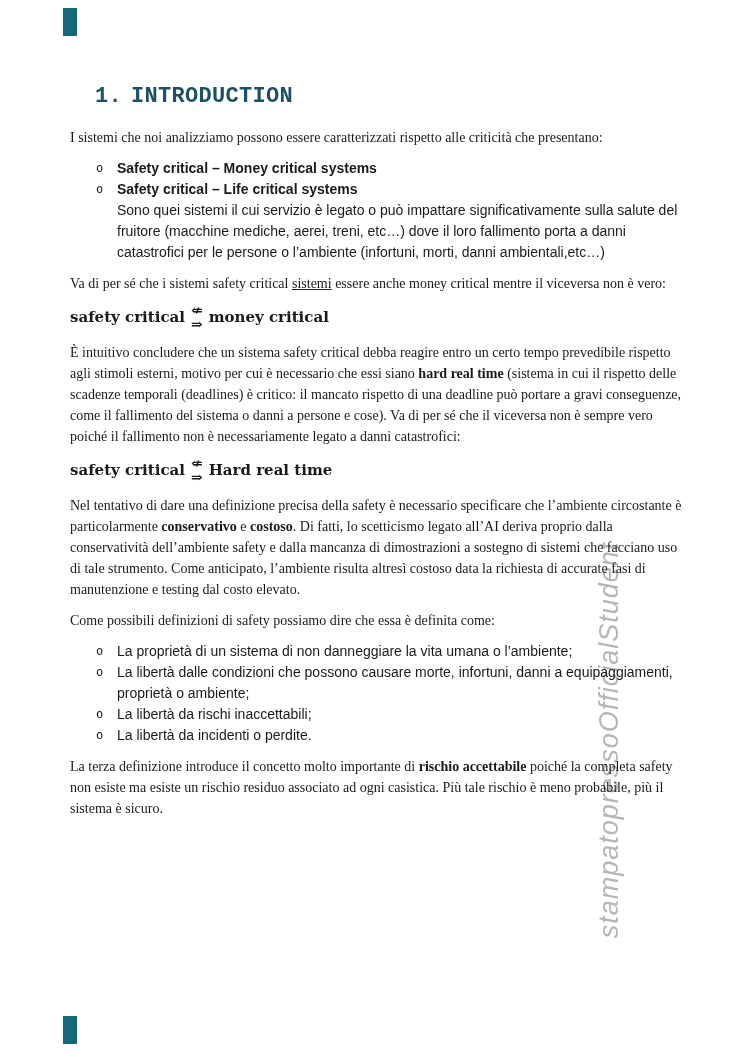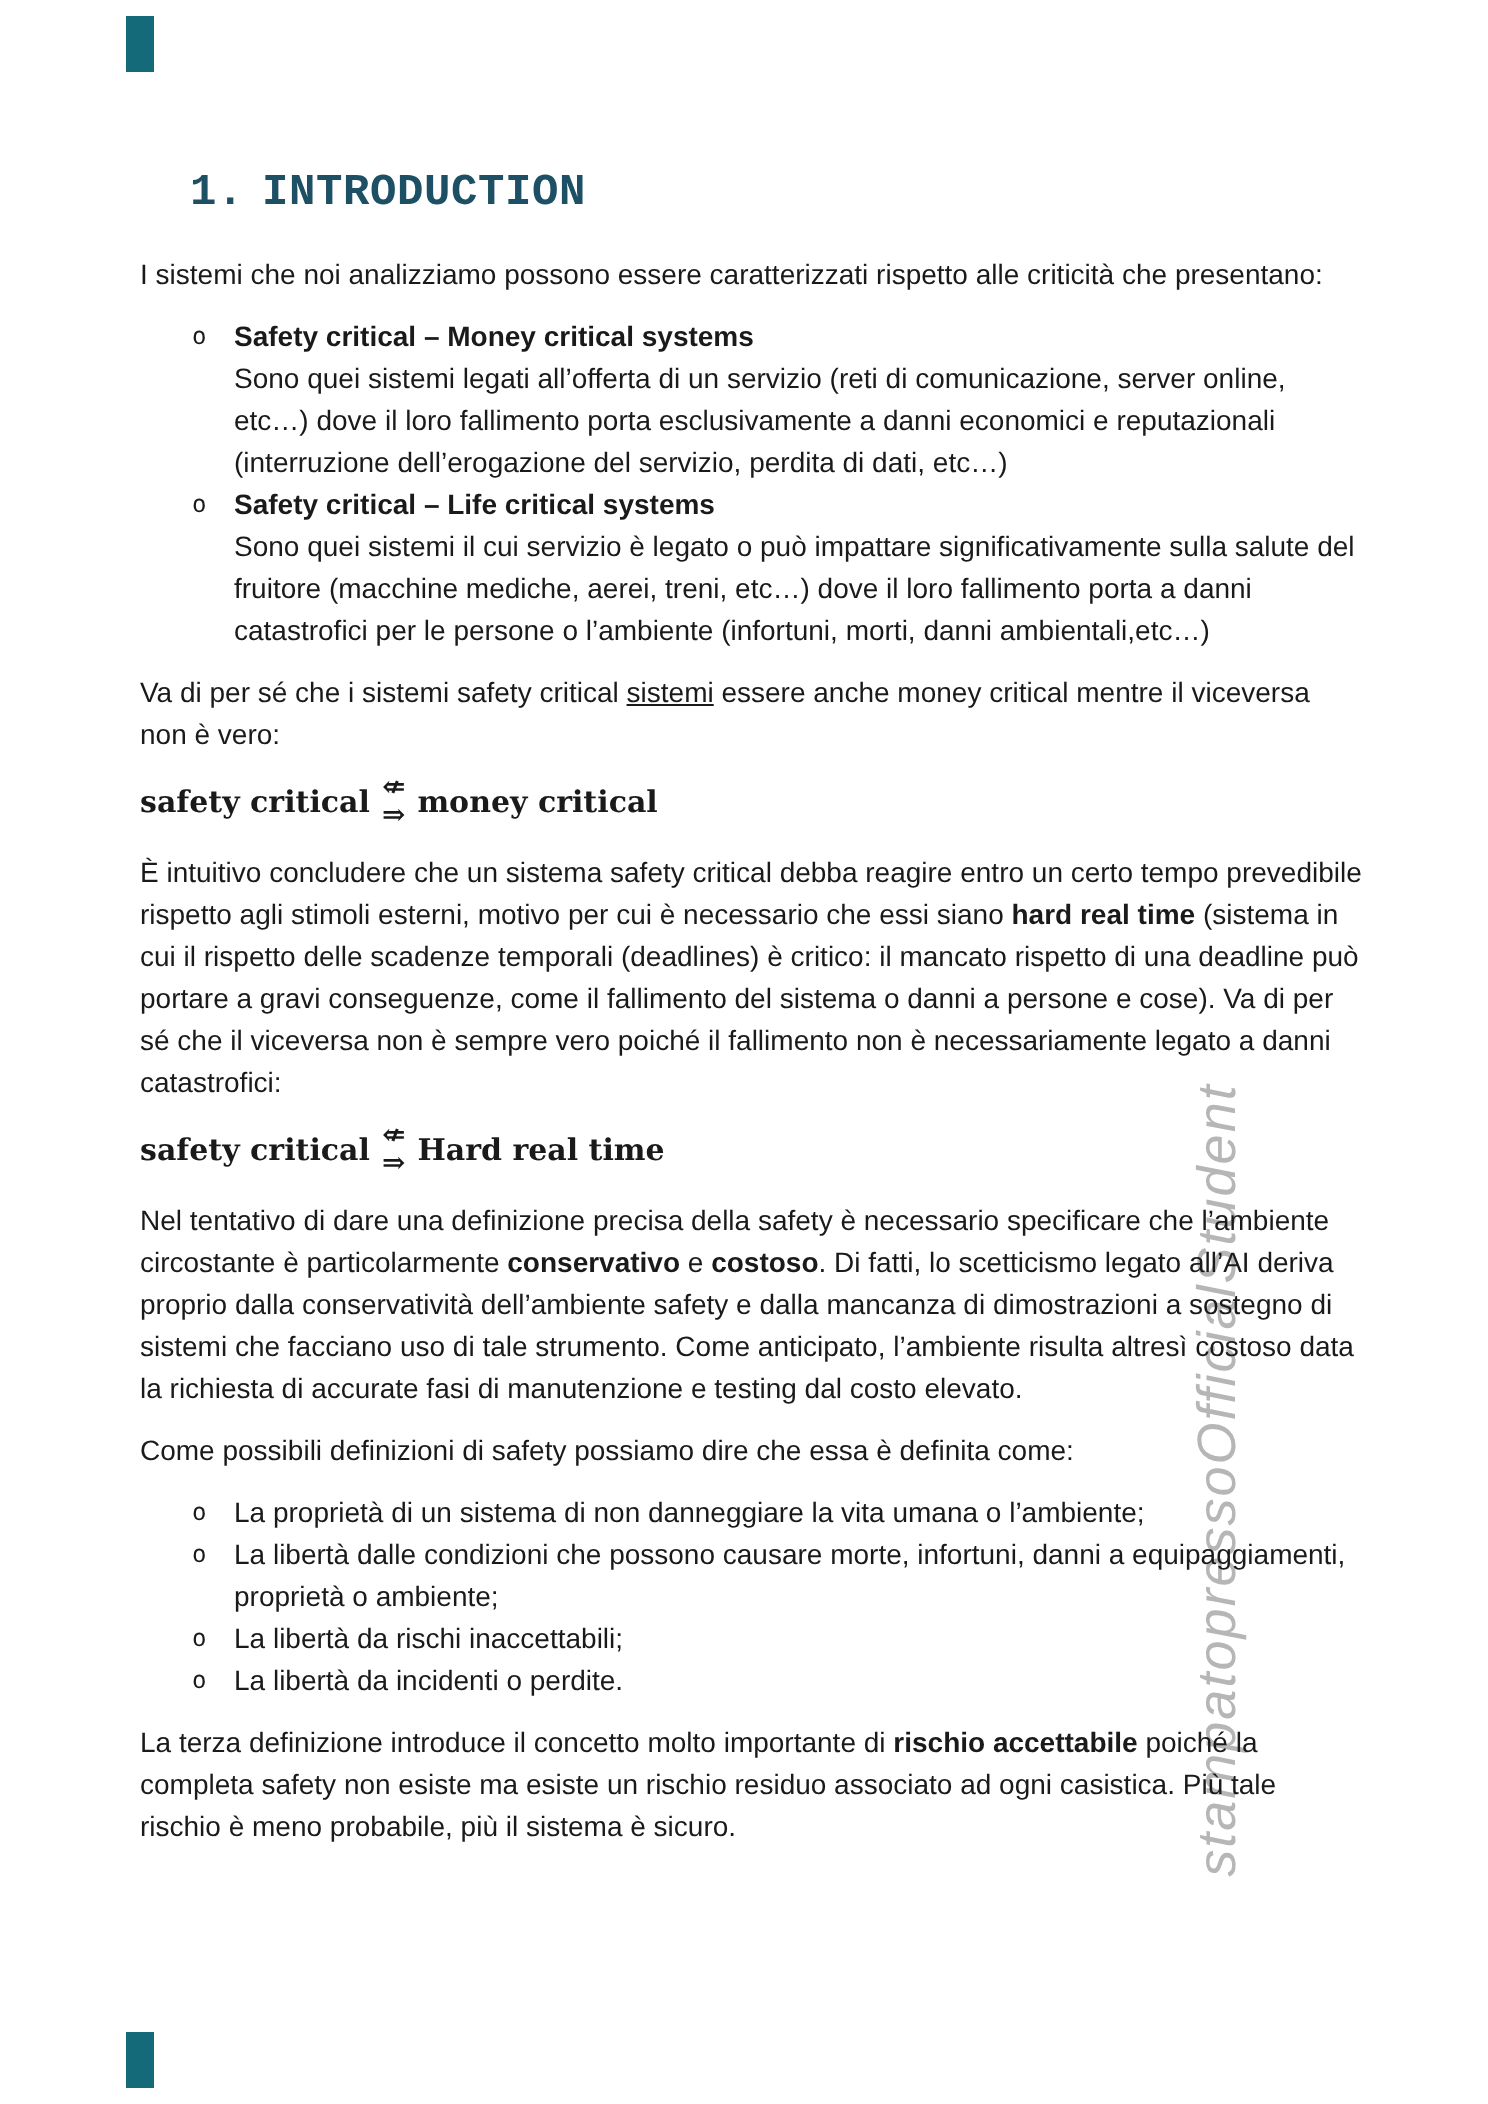--- a/index.html
+++ b/index.html
@@ -18,21 +18,21 @@
     font-style:italic;font-size:27px;letter-spacing:1px;white-space:nowrap;
     color:var(--watermark,#b6b6b6);pointer-events:none;
   }
   .content{position:absolute;left:70px;top:84px;width:612px;}
   h1{
     margin:0 0 18px 25px;font-size:22px;font-weight:600;letter-spacing:.3px;
     color:var(--heading,#1d5064);
     font-family:Liberation Mono, monospace;
   }
   h1 .num{margin-right:9px;}
-  p{font-size:14px;line-height:21px;margin:0 0 10px 0;}
+  p{font-size:14px;line-height:21px;margin:0 0 10px 0;font-family:Liberation Serif, serif;}
   .b{font-weight:bold;}
   .u{text-decoration:underline;}
   ul{list-style:none;margin:0 0 10px 0;padding:0;}
   li{position:relative;padding-left:47px;font-size:14px;line-height:21px;}
   li::before{
     content:"o";position:absolute;left:26px;top:0;
     font-size:12px;font-family:"DejaVu Sans Mono",monospace;color:#1a1a1a;
   }
   .item-title{font-weight:bold;}
   .formula{
@@ -57,21 +57,20 @@
 
   <div class="content">
 
     <h1><span class="num">1.</span><span>INTRODUCTION</span></h1>
 
     <p>I sistemi che noi analizziamo possono essere caratterizzati rispetto alle criticità che presentano:</p>
 
     <ul>
       <li>
         <div class="item-title">Safety critical – Money critical systems</div>
-        <div>Sono quei sistemi legati all’offerta di un servizio (reti di comunicazione, server online, etc…) dove il loro fallimento porta esclusivamente a danni economici e reputazionali (interruzione dell’erogazione del servizio, perdita di dati, etc…)</div>
       </li>
       <li>
         <div class="item-title">Safety critical – Life critical systems</div>
         <div>Sono quei sistemi il cui servizio è legato o può impattare significativamente sulla salute del fruitore (macchine mediche, aerei, treni, etc…) dove il loro fallimento porta a danni catastrofici per le persone o l’ambiente (infortuni, morti, danni ambientali,etc…)</div>
       </li>
     </ul>
 
     <p><span>Va di per sé che i sistemi safety critical </span><span class="u">sistemi</span><span> essere anche money critical mentre il viceversa non è vero:</span></p>
 
     <div class="formula">

